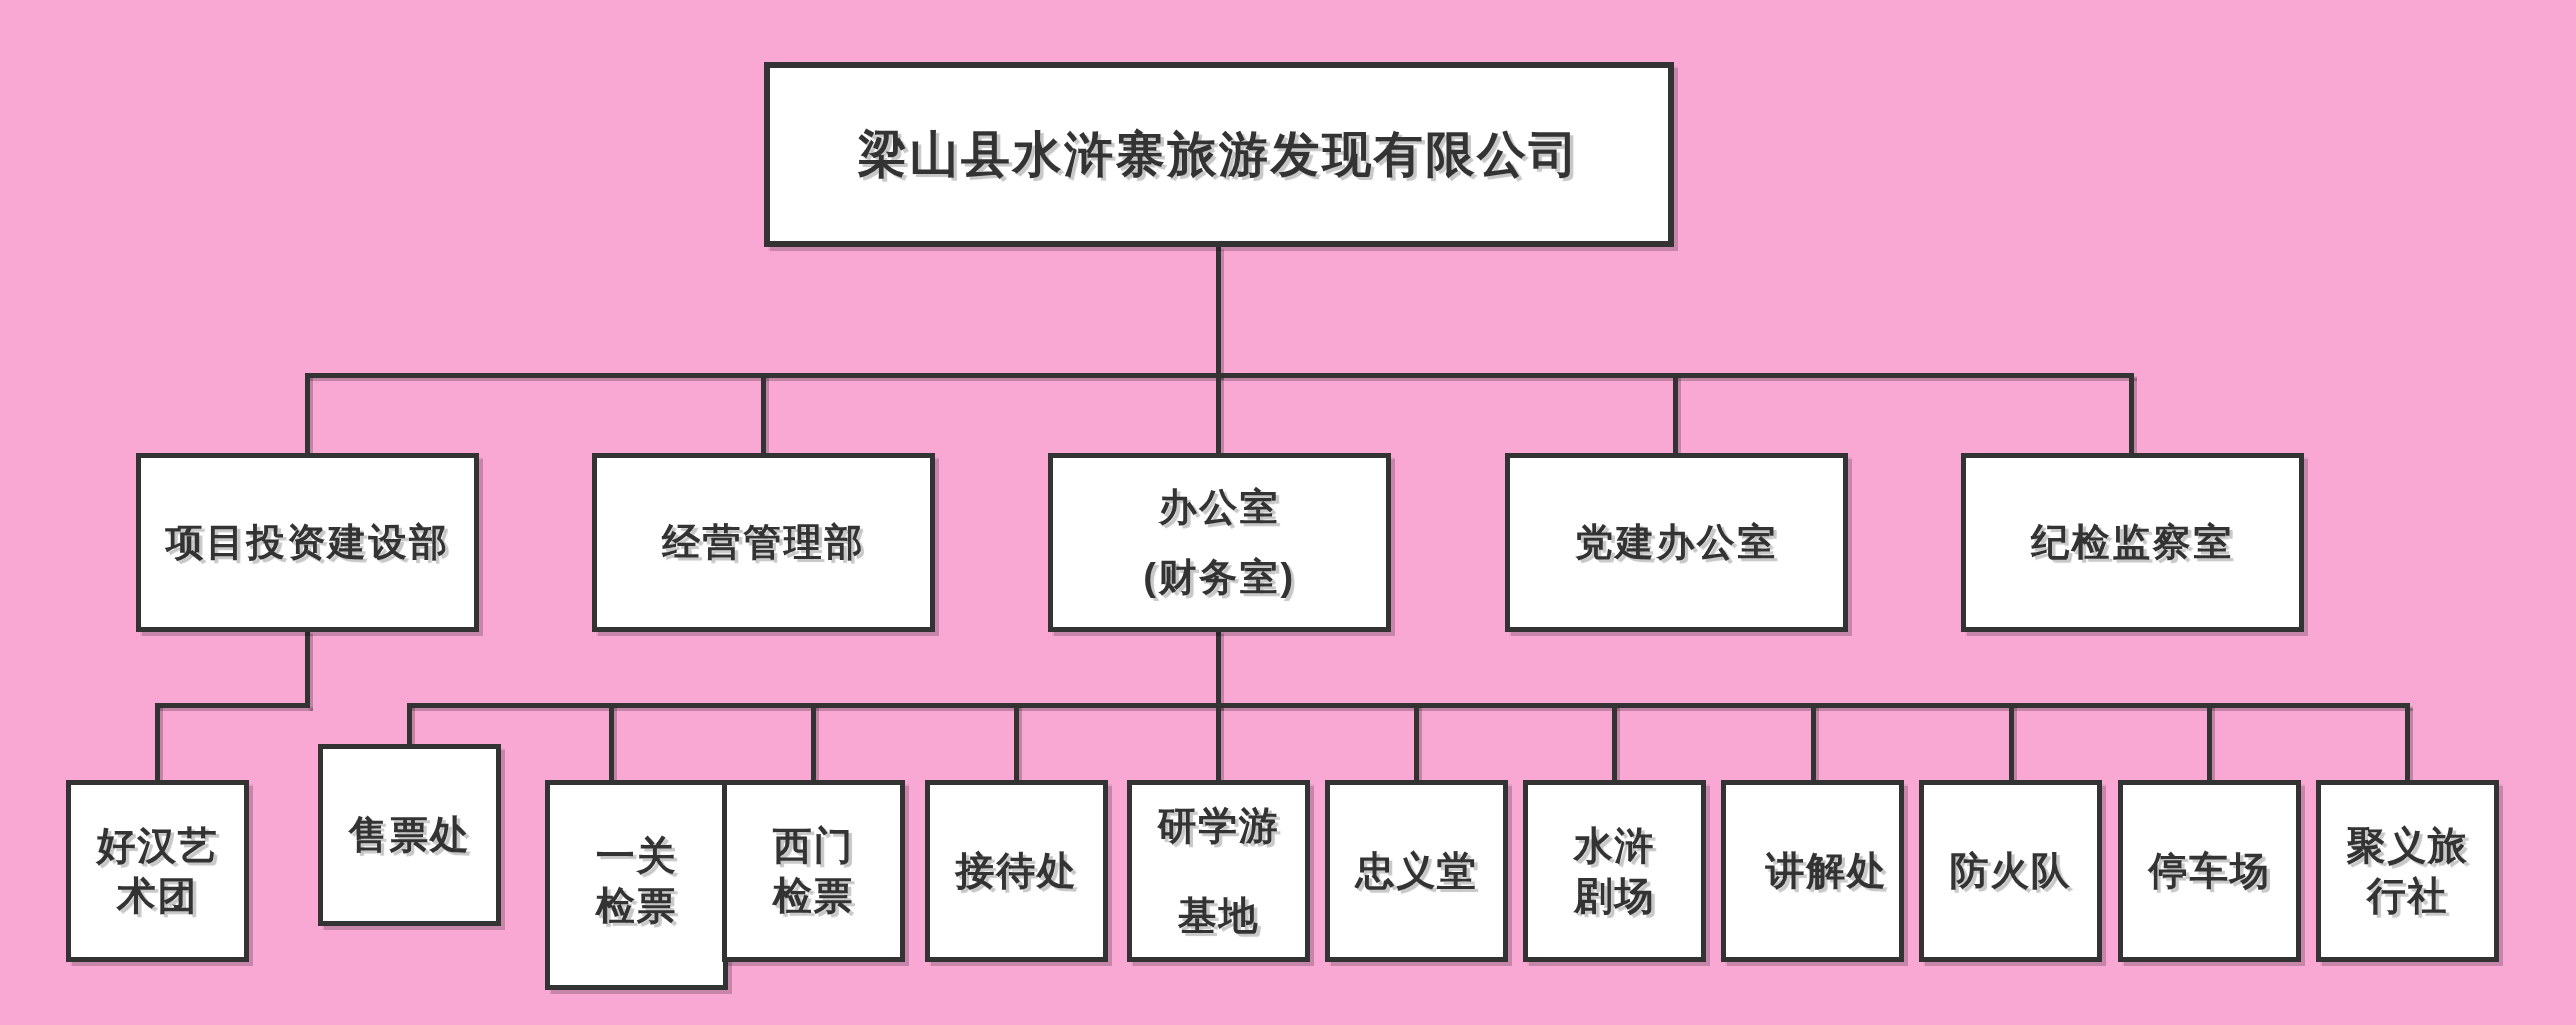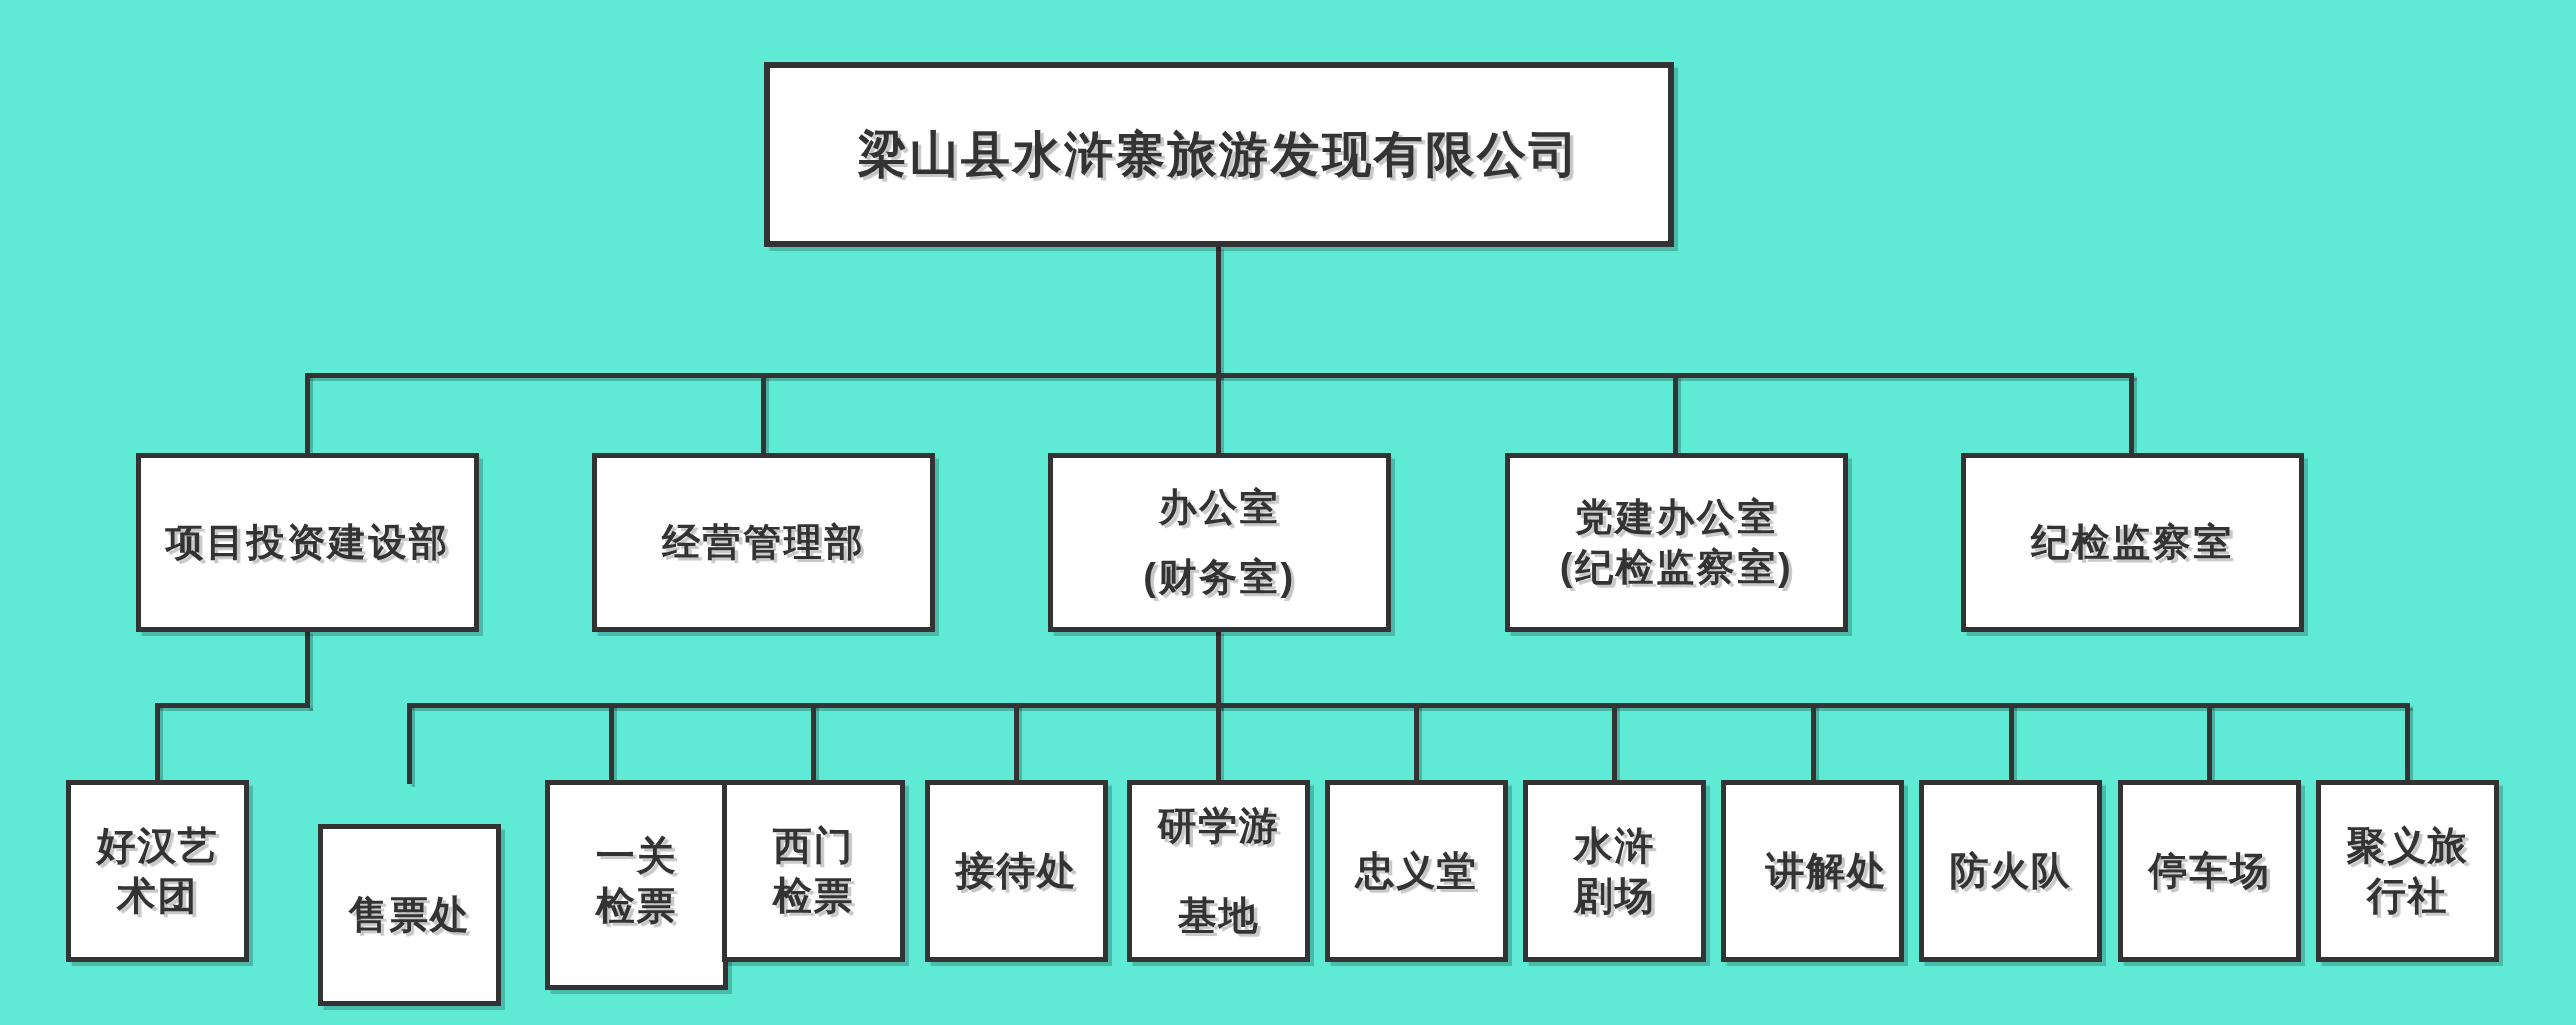--- a/index.html
+++ b/index.html
@@ -4,21 +4,21 @@
 <style>
   html, body {
     margin: 0;
     padding: 0;
     background: #ffffff;
   }
   .chart {
     position: relative;
     width: 2576px;
     height: 1025px;
-    background: #5eead4;
+    background: #f9a8d4;
     font-family: "Liberation Sans", "DejaVu Sans", sans-serif;
     font-weight: bold;
     color: var(--ink, #333333);
     overflow: hidden;
   }
   .seg {
     position: absolute;
     background: var(--ink, #333333);
     box-shadow: 3.4px 3.4px 0.9px rgba(0,0,0,0.22);
   }
@@ -81,30 +81,29 @@
       </div>
       <div class="node lv2" style="left: 592px; top: 453px; width: 343px; height: 179px;">
         <div class="ln">经营管理部</div>
       </div>
       <div class="node lv2" style="left: 1048px; top: 453px; width: 343px; height: 179px; gap: 20px;">
         <div class="ln">办公室</div>
         <div class="ln">(财务室)</div>
       </div>
       <div class="node lv2" style="left: 1505px; top: 453px; width: 343px; height: 179px; text-align: center;">
         <div class="ln">党建办公室</div>
-        <div class="ln">(纪检监察室)</div>
       </div>
       <div class="node lv2" style="left: 1961px; top: 453px; width: 343px; height: 179px;">
         <div class="ln">纪检监察室</div>
       </div>
       <div class="node lv3" style="left: 66px; top: 780px; width: 183px; height: 182px;">
         <div class="ln">好汉艺</div>
         <div class="ln">术团</div>
       </div>
-      <div class="node lv3" style="left: 318px; top: 824px; width: 183px; height: 182px;">
+      <div class="node lv3" style="left: 318px; top: 744px; width: 183px; height: 182px;">
         <div class="ln">售票处</div>
       </div>
       <div class="node lv3" style="left: 545px; top: 780px; width: 183px; height: 210px; font-family: Liberation Mono, monospace;">
         <div class="ln">一关</div>
         <div class="ln">检票</div>
       </div>
       <div class="node lv3" style="left: 722px; top: 780px; width: 183px; height: 182px;">
         <div class="ln">西门</div>
         <div class="ln">检票</div>
       </div>

